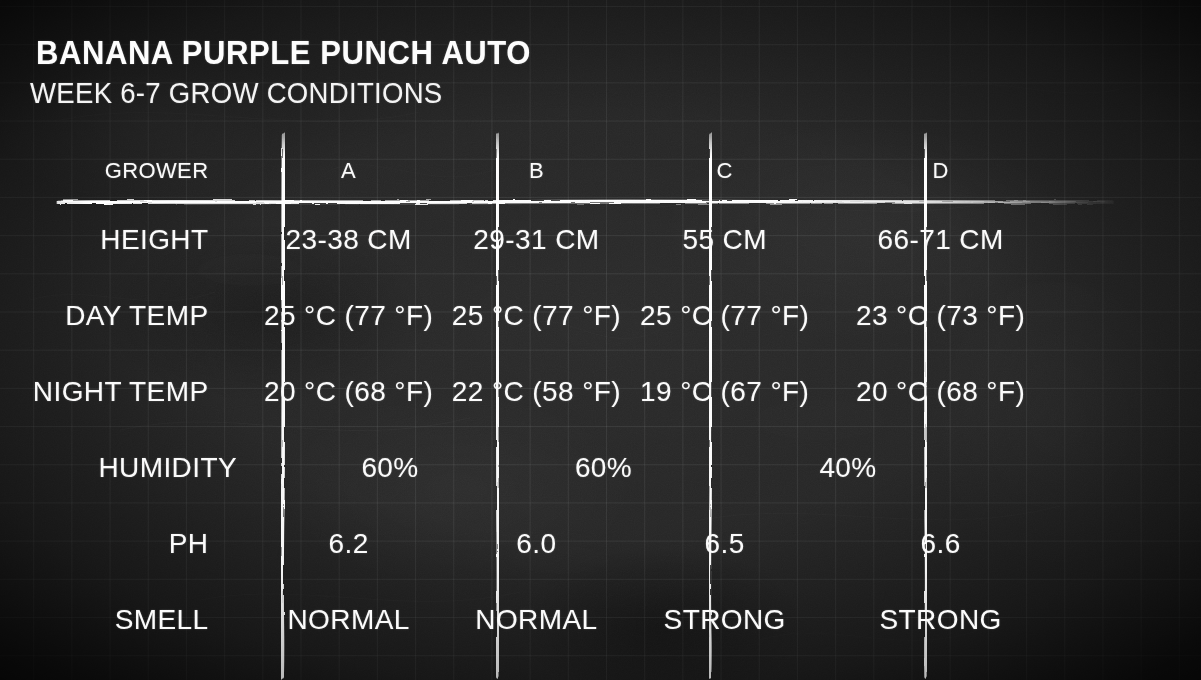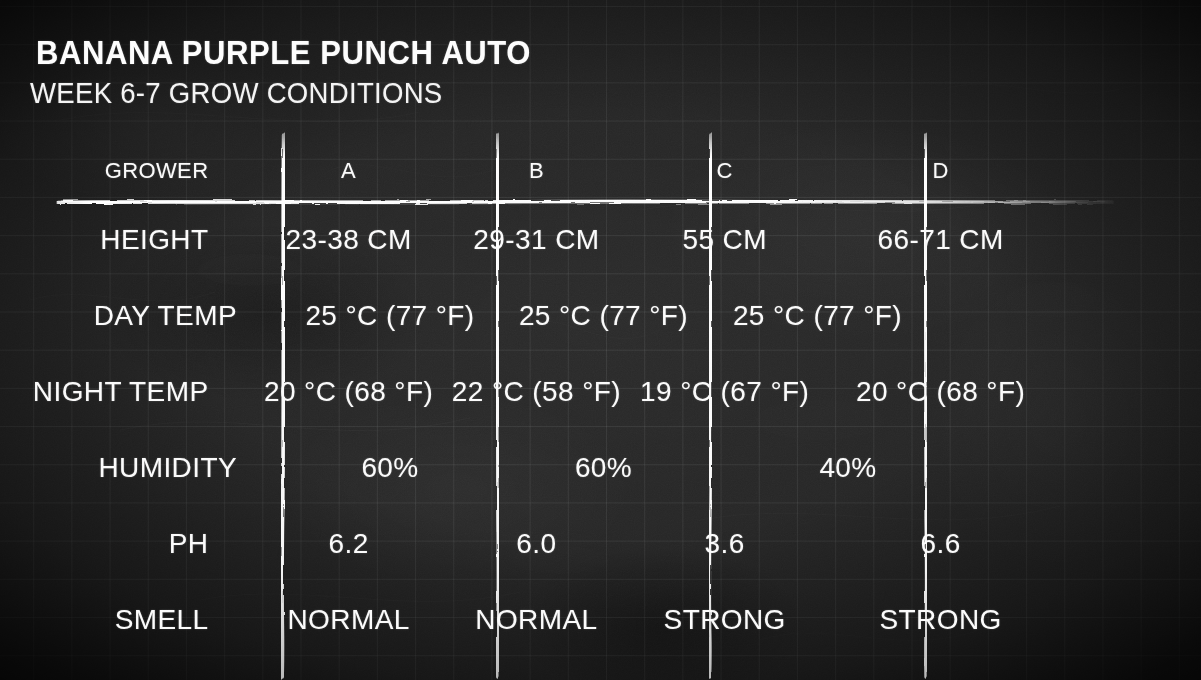--- a/index.html
+++ b/index.html
@@ -246,20 +246,21 @@
       <div class="cell c-b">29-31 CM</div>
       <div class="cell c-c">55 CM</div>
       <div class="cell c-d">66-71 CM</div>
     </div>
 
     <div class="trow">
       <div class="cell c-label">DAY TEMP</div>
       <div class="cell c-a">25 °C (77 °F)</div>
       <div class="cell c-b">25 °C (77 °F)</div>
       <div class="cell c-c">25 °C (77 °F)</div>
+      <div class="cell c-d">23 °C (73 °F)</div>
     </div>
 
     <div class="trow">
       <div class="cell c-label">NIGHT TEMP</div>
       <div class="cell c-a">20 °C (68 °F)</div>
       <div class="cell c-b">22 °C (58 °F)</div>
       <div class="cell c-c">19 °C (67 °F)</div>
       <div class="cell c-d">20 °C (68 °F)</div>
     </div>
 
@@ -267,21 +268,21 @@
       <div class="cell c-label">HUMIDITY</div>
       <div class="cell c-a">60%</div>
       <div class="cell c-b">60%</div>
       <div class="cell c-d">40%</div>
     </div>
 
     <div class="trow">
       <div class="cell c-label">PH</div>
       <div class="cell c-a">6.2</div>
       <div class="cell c-b">6.0</div>
-      <div class="cell c-c">3.6</div>
+      <div class="cell c-c">6.5</div>
       <div class="cell c-d">6.6</div>
     </div>
 
     <div class="trow">
       <div class="cell c-label">SMELL</div>
       <div class="cell c-a">NORMAL</div>
       <div class="cell c-b">NORMAL</div>
       <div class="cell c-c">STRONG</div>
       <div class="cell c-d">STRONG</div>
     </div>

